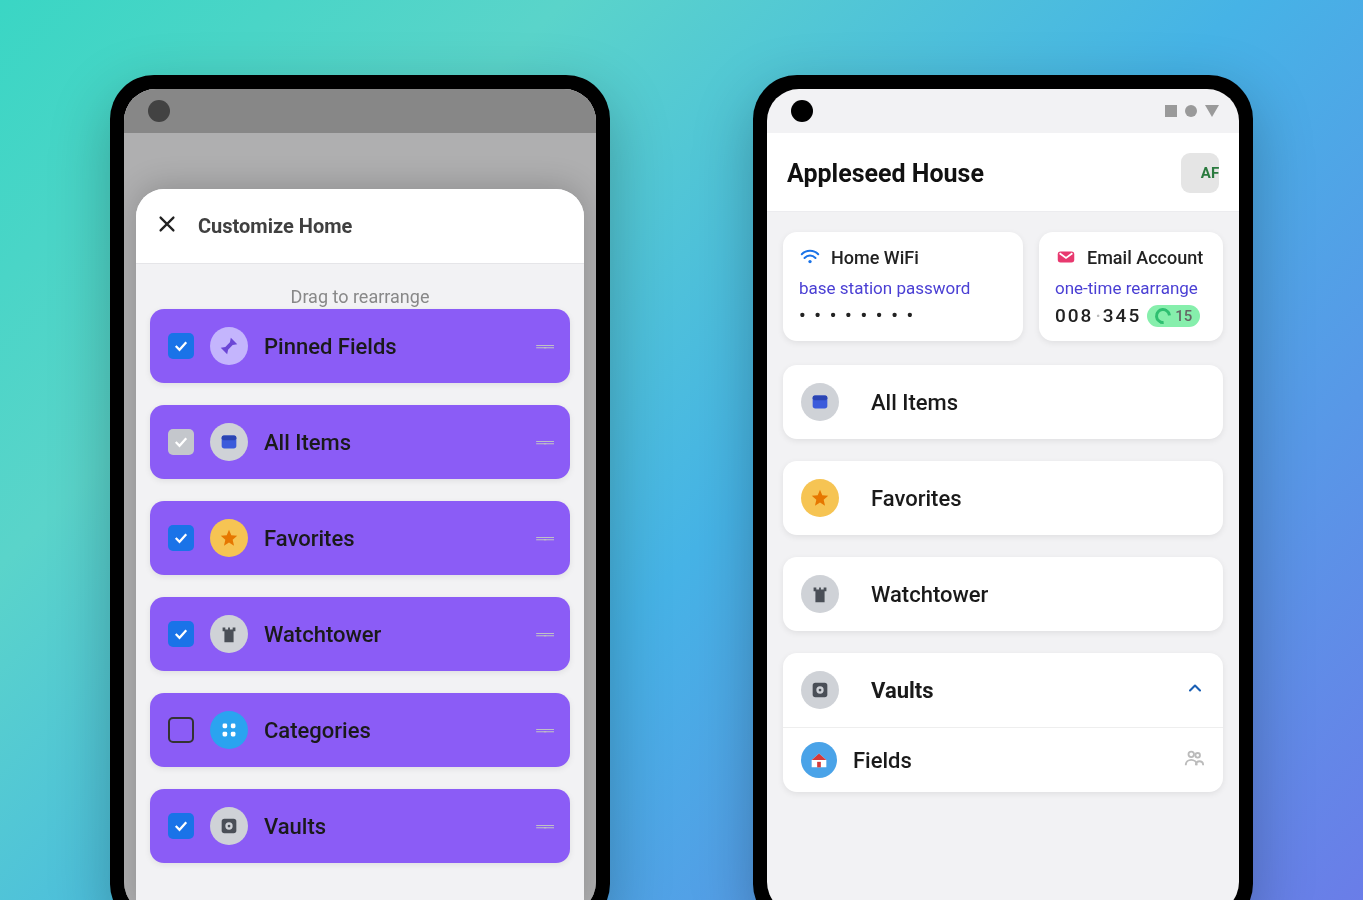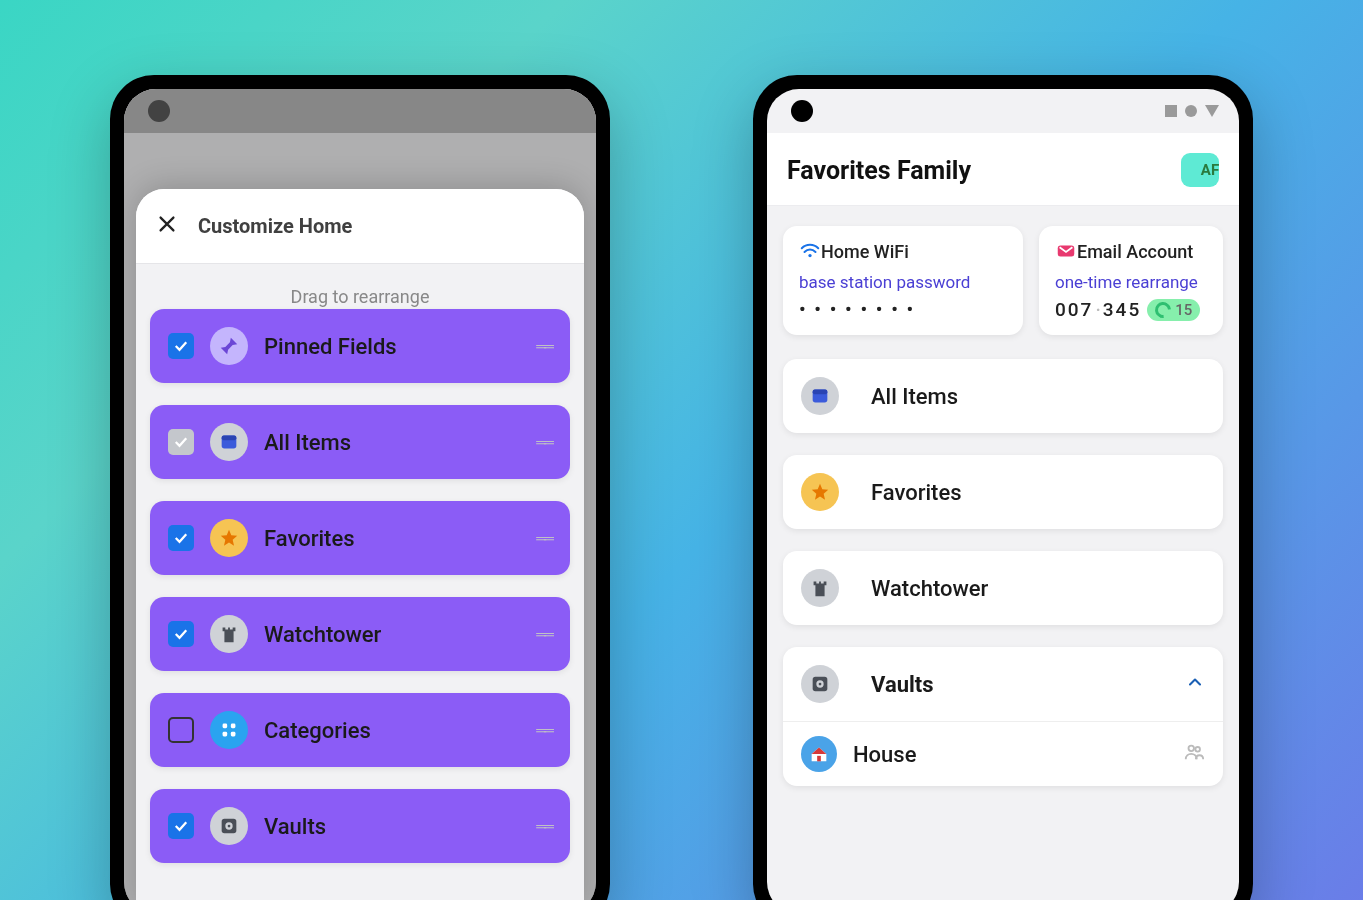--- a/index.html
+++ b/index.html
@@ -126,38 +126,38 @@
 .home-header {
   background: #fff;
   padding: 20px 20px 18px;
   display: flex; align-items: center; justify-content: space-between;
   border-bottom: 1px solid #ececef;
 }
 .home-title {
   font-size: 25px; font-weight: 700; color: #111;
 }
 .avatar-chip {
-  width: 38px; height: 34px; border-radius: 9px;
-  background: #5eead4; color: #2a7a3e;
+  width: 38px; height: 40px; border-radius: 9px;
+  background: #e5e5e5; color: #2a7a3e;
   font-weight: 700; font-size: 15px;
   display: flex; align-items: center; justify-content: center; padding-left: 20px;
 }
 
 .home-body { padding: 20px 16px; }
 .pinned-row {
   display: flex; gap: 16px; margin-bottom: 24px;
 }
 .pinned-card {
   background: #fff; border-radius: 14px; padding: 14px 16px 14px;
   box-shadow: 0 2px 6px rgba(0,0,0,0.08);
   min-width: 0;
 }
 .pc-left { flex: 0 0 240px; }
 .pc-right { flex: 1; overflow: hidden; }
-.pc-head { display: flex; align-items: center; margin-bottom: 10px; }
+.pc-head { display: flex; align-items: center; gap: 10px; margin-bottom: 10px; }
 .pc-title { font-size: 18px; font-weight: 500; color: #222; white-space: nowrap; }
 .pc-sub { font-size: 17px; color: #4a3fd4; margin-bottom: 6px; white-space: nowrap; overflow: hidden; text-overflow: ellipsis; }
 .pc-val { font-size: 19px; color: #222; letter-spacing: 2px; white-space: nowrap; font-weight: 500; display: flex; align-items: center; gap: 6px;}
 .otp-dot { color: #bbb; letter-spacing: 0px; margin: 0 -4px; }
 .pill {
   display: inline-flex; align-items: center; gap: 4px;
   background: #86efac; border-radius: 12px; padding: 2px 8px;
   font-size: 15px; color: #666; letter-spacing: 0;
 }
 .pill-ring {
@@ -328,21 +328,21 @@
     <div class="statusbar">
       <div class="camera-dot"></div>
       <div class="sb-icons">
         <div class="sb-square"></div>
         <div class="sb-dot"></div>
         <div class="sb-tri"></div>
       </div>
     </div>
 
     <div class="home-header">
-      <div class="home-title">Favorites Family</div>
+      <div class="home-title">Appleseed House</div>
       <div class="avatar-chip">AF</div>
     </div>
 
     <div class="home-body">
 
       <div class="pinned-row">
         <div class="pinned-card pc-left">
           <div class="pc-head">
             <svg class="svgic" viewBox="0 0 24 24">
                 <path d="M3 9 C8 4 16 4 21 9" stroke="#1a73e8" stroke-width="2.2" fill="none" stroke-linecap="round"></path>
@@ -357,21 +357,21 @@
         <div class="pinned-card pc-right">
           <div class="pc-head">
             <svg class="svgic" viewBox="0 0 24 24">
                 <rect x="3" y="6" width="18" height="12" rx="3" fill="#e8396f"></rect>
                 <path d="M5 8 L12 13 L19 8" stroke="#fff" stroke-width="2" fill="none"></path>
               </svg>
             <div class="pc-title">Email Account</div>
           </div>
           <div class="pc-sub">one-time rearrange</div>
           <div class="pc-val">
-            <span>007</span>
+            <span>008</span>
             <span class="otp-dot">·</span>
             <span>345</span>
             <span class="pill">
               <span class="pill-ring"></span>
               <span>15</span>
             </span>
           </div>
         </div>
       </div>
 
@@ -420,21 +420,21 @@
           </div>
         </div>
         <div class="vault-item">
           <div class="vault-ic" style="background:#4aa3e8">
             <svg class="svgic" viewBox="0 0 24 24">
                 <path d="M4 12 L12 5 L20 12 L20 20 L4 20 Z" fill="#fff"></path>
                 <path d="M4 12 L12 5 L20 12" fill="#d63939"></path>
                 <rect x="10" y="14" width="4" height="6" fill="#d63939"></rect>
               </svg>
           </div>
-          <div class="section-label">House</div>
+          <div class="section-label">Fields</div>
           <div class="share-ic">
             <svg width="22" height="22" viewBox="0 0 24 24">
                 <circle cx="9" cy="8" r="3" fill="none" stroke="#bbb" stroke-width="2"></circle>
                 <circle cx="16" cy="9" r="2.5" fill="none" stroke="#bbb" stroke-width="2"></circle>
                 <path d="M3 20 C3 16 6 14 9 14 C12 14 15 16 15 20" fill="none" stroke="#bbb" stroke-width="2"></path>
                 <path d="M14 20 C14 17 16 15.5 18 15.5 C20 15.5 22 17 22 20" fill="none" stroke="#bbb" stroke-width="2"></path>
               </svg>
           </div>
         </div>
       </div>

